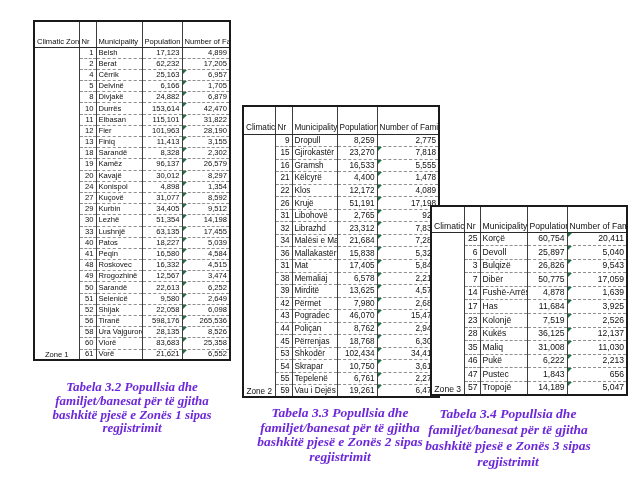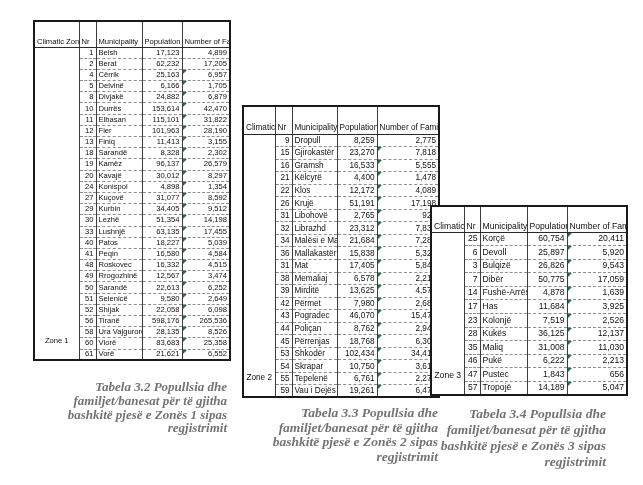--- a/index.html
+++ b/index.html
@@ -5,21 +5,21 @@
   html,body{margin:0;padding:0;background:#ffffff;}
   .page{position:relative;width:643px;height:485px;background:#ffffff;overflow:hidden;}
 
   .sect{position:absolute;}
   .t{border-collapse:collapse;table-layout:fixed;background:#fff;
      font-family:"Liberation Sans",sans-serif;color:#101010;border:2px solid #1a1a1a;}
   .t th,.t td{border-left:1px solid #3c3c3c;overflow:hidden;white-space:nowrap;box-sizing:border-box;}
   .t th{vertical-align:bottom;text-align:left;font-weight:normal;padding:0 1px 1px 2px;
         border-bottom:1px solid #2a2a2a;}
   .t td{border-top:1px dashed #8f8f8f;padding:0 2px;position:relative;vertical-align:middle;}
-  .t td.zonecell{vertical-align:bottom;text-align:center;padding-bottom:14px;border-top:none;}
+  .t td.zonecell{vertical-align:bottom;text-align:center;padding-bottom:0;border-top:none;}
   .t td.num{text-align:right;}
   .t td.muni{text-align:left;}
   .t td.flag::before{content:"";position:absolute;top:0;left:0;width:0;height:0;
         border-top:4px solid var(--flag,#1e7145);border-right:4px solid transparent;}
 
   
   #s1{left:33px;top:20px;}
   #s1 .t{width:196px;}
   #s1 .c-zone{width:45px}#s1 .c-nr{width:17px}#s1 .c-muni{width:46px}#s1 .c-pop{width:40px}#s1 .c-fam{width:48px}
   #s1 .t th{height:26px;font-size:7.6px;line-height:9px;}
@@ -32,22 +32,22 @@
   #s2 .t th{height:28px;font-size:8.2px;line-height:10px;}
   #s2 .t td{height:12.55px;font-size:8.2px;line-height:9px;}
 
   
   #s3{left:430px;top:205px;}
   #s3 .t{width:196px;}
   #s3 .c-zone{width:33px}#s3 .c-nr{width:16px}#s3 .c-muni{width:47px}#s3 .c-pop{width:40px}#s3 .c-fam{width:60px}
   #s3 .t th{height:26px;font-size:8.6px;line-height:10px;}
   #s3 .t td{height:13.6px;font-size:8.6px;line-height:9.5px;}
 
-  .caption{position:absolute;margin:0;text-align:right;font-family:"Liberation Serif",serif;
-           font-style:italic;font-weight:600;color:#737373;}
+  .caption{position:absolute;margin:0;text-align:center;font-family:"Liberation Serif",serif;
+           font-style:italic;font-weight:600;color:#6d28d9;}
   #cap1{left:37px;top:380px;width:190px;font-size:13px;line-height:13.8px;}
   #cap2{left:242px;top:406px;width:196px;font-size:13.5px;line-height:14.6px;}
   #cap3{left:410px;top:406px;width:196px;font-size:13.5px;line-height:16px;}
 </style>
 </head>
 <body>
 
 <div class="page">
 
   <div class="sect" id="s1">
@@ -417,21 +417,21 @@
             <td class="zonecell" rowspan="12"><span>Zone 3</span></td>
             <td class="num">25</td>
             <td class="muni">Korçë</td>
             <td class="num">60,754</td>
             <td class="num flag">20,411</td>
           </tr>
           <tr>
             <td class="num">6</td>
             <td class="muni">Devoll</td>
             <td class="num">25,897</td>
-            <td class="num flag">5,920</td>
+            <td class="num flag">5,040</td>
           </tr>
           <tr>
             <td class="num">3</td>
             <td class="muni">Bulqizë</td>
             <td class="num">26,826</td>
             <td class="num flag">9,543</td>
           </tr>
           <tr>
             <td class="num">7</td>
             <td class="muni">Dibër</td>

